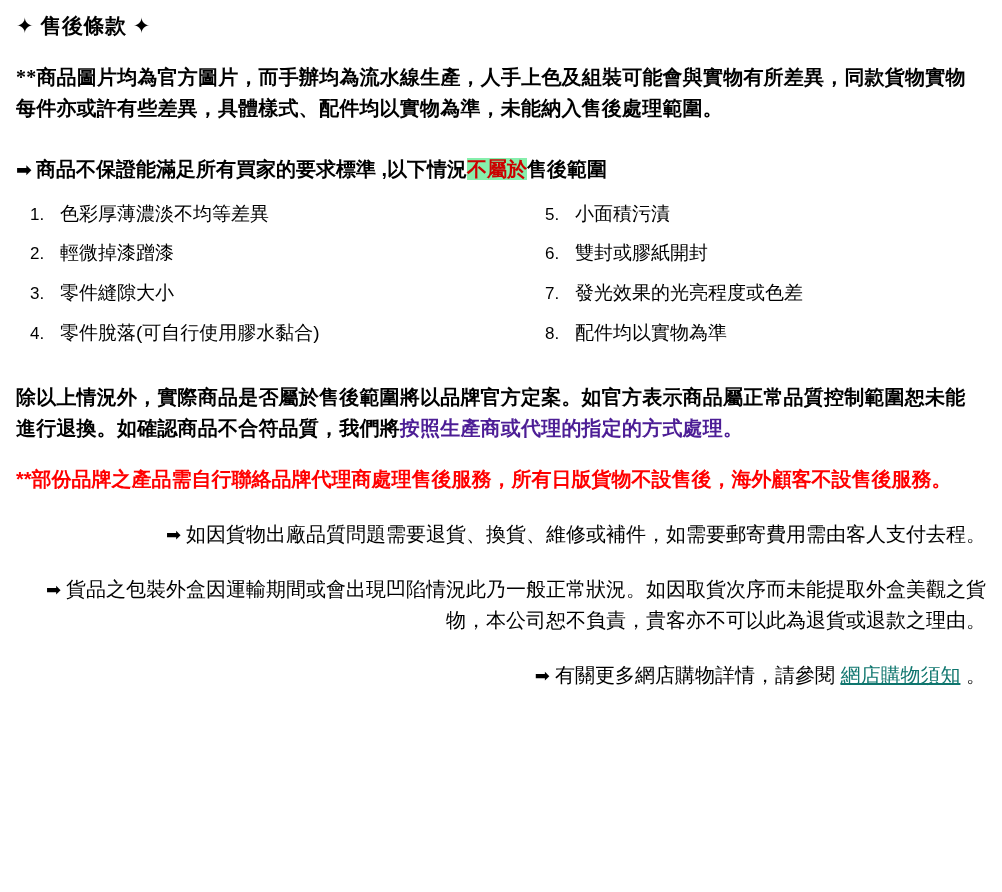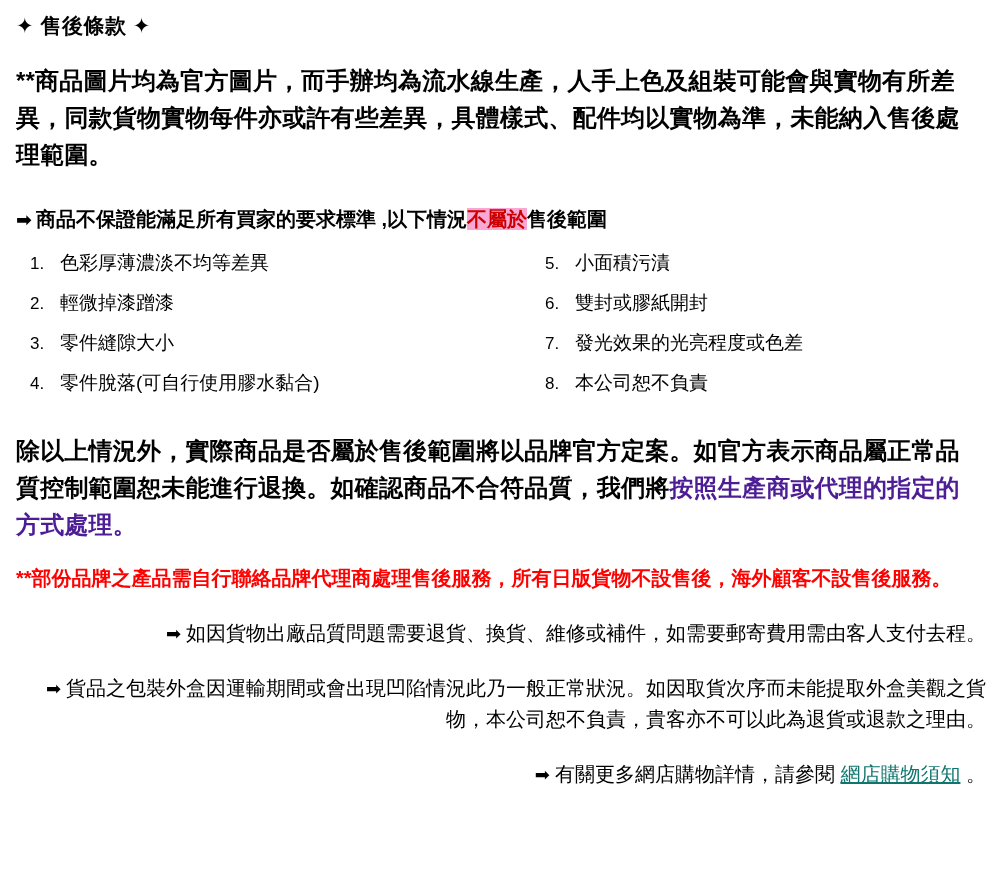--- a/index.html
+++ b/index.html
@@ -19,41 +19,42 @@
     padding: 12px 16px 10px 16px;
   }
   .title {
     font-size: 21px;
     font-weight: bold;
     letter-spacing: 0.5px;
     margin: 0 0 4px 0;
     white-space: nowrap;
   }
   .para {
-    font-size: 24px;
+    font-size: 20px;
     line-height: 1.55;
     margin: 22px 4px 0 0;
     letter-spacing: 0.2px;
+    font-family: Liberation Serif, serif;
   }
   .bold {
     font-weight: bold;
   }
   .arrow-line {
     font-size: 20px;
     line-height: 1.5;
     font-weight: bold;
     margin: 30px 0 0 0;
     display: block;
   }
   .arrow-line .arrow {
     font-size: 19px;
     margin-right: 4px;
   }
   .hl {
-    background: #f9a8d4;
+    background: #86efac;
     color: #cc0000;
     font-weight: bold;
   }
   .lists {
     display: flex;
     margin-top: 16px;
   }
   .list-col {
     width: 50%;
     box-sizing: border-box;
@@ -145,21 +146,21 @@
       <div class="list-item">
         <span class="list-num">6.</span>
         <span class="list-txt">雙封或膠紙開封</span>
       </div>
       <div class="list-item">
         <span class="list-num">7.</span>
         <span class="list-txt">發光效果的光亮程度或色差</span>
       </div>
       <div class="list-item">
         <span class="list-num">8.</span>
-        <span class="list-txt">本公司恕不負責</span>
+        <span class="list-txt">配件均以實物為準</span>
       </div>
     </div>
   </div>
 
   <p class="para bold">
     <span>除以上情況外，實際商品是否屬於售後範圍將以品牌官方定案。如官方表示商品屬正常品質控制範圍恕未能進行退換。如確認商品不合符品質，我們將</span><span class="grey">按照生產商或代理的指定的方式處理。</span>
   </p>
 
   <p class="block-red">**部份品牌之產品需自行聯絡品牌代理商處理售後服務，所有日版貨物不設售後，海外顧客不設售後服務。</p>
 

